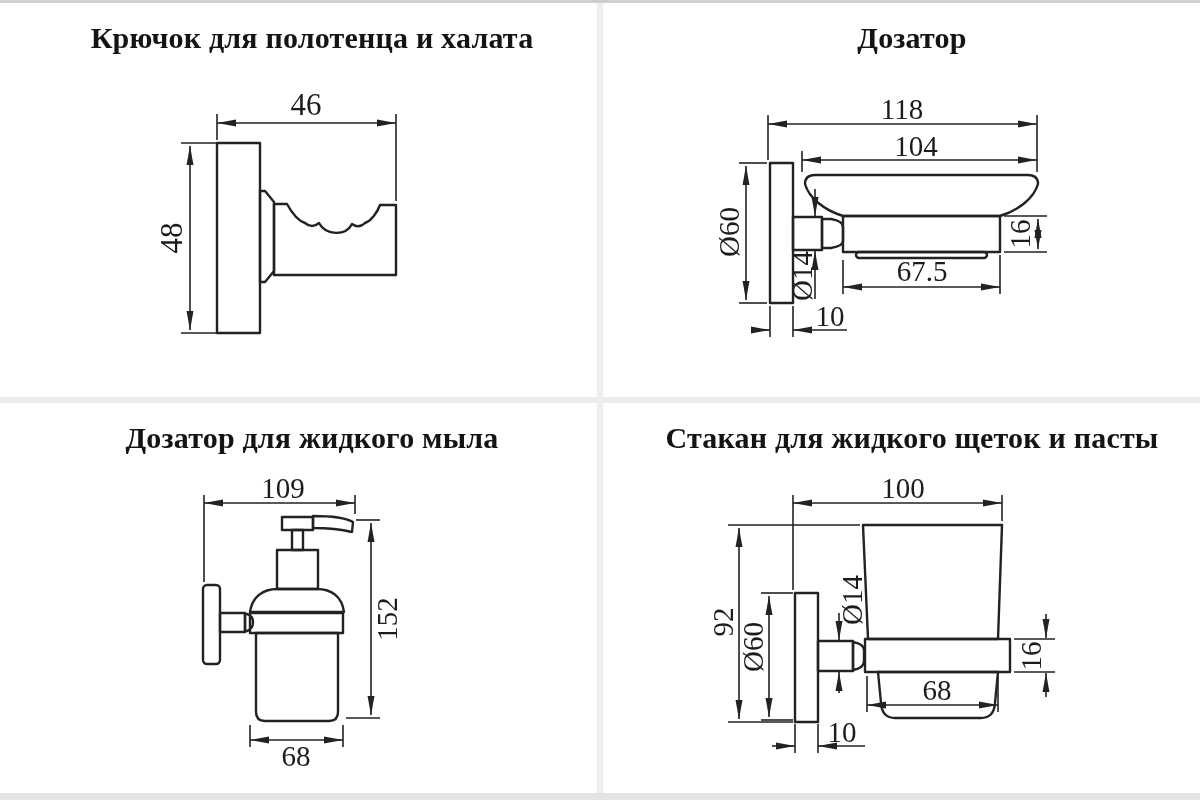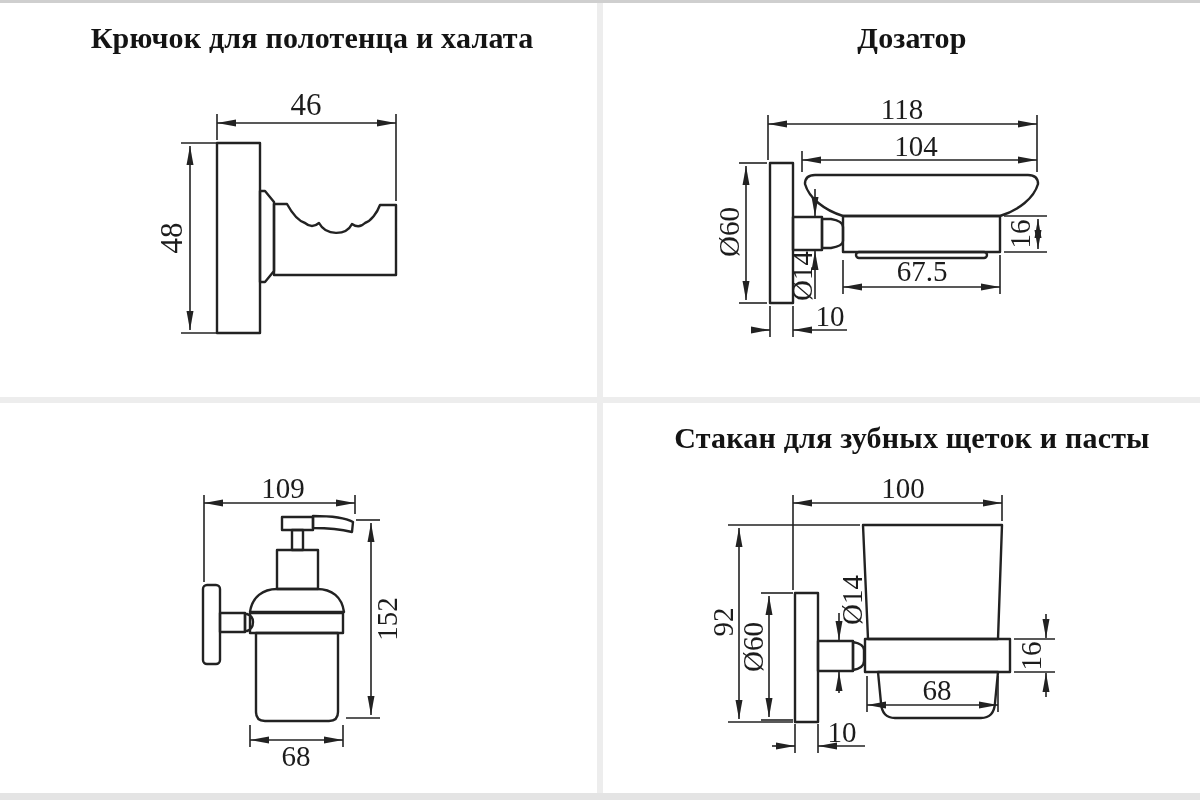--- a/index.html
+++ b/index.html
@@ -101,20 +101,21 @@
         <line class="dim" x1="170" y1="306" x2="170" y2="337"></line>
         <line class="dim" x1="193" y1="306" x2="193" y2="337"></line>
         <line class="dim" x1="151" y1="330" x2="170" y2="330" marker-end="url(#mE)"></line>
         <line class="dim" x1="193" y1="330" x2="247" y2="330" marker-start="url(#mS)"></line>
         <text class="dtxt" x="230" y="326" text-anchor="middle">10</text>
       </g>
     </svg>
   </div>
 
   <div class="quad quad-bl">
+    <div class="quad-title">Дозатор для жидкого мыла</div>
     <svg width="600" height="400" viewBox="0 0 600 400">
       <g>
         <rect class="obj" x="203" y="185" width="17" height="79" rx="4"></rect>
         <rect class="obj" x="220" y="213" width="25" height="19"></rect>
         <path class="obj" d="M245,214 H247 Q253,216 253,222 Q253,229 247,231 H245 Z"></path>
         <rect class="obj" x="282" y="117" width="31" height="13"></rect>
         <path class="obj" d="M313,116 C331,116 346,118 353,122 L352,132 C340,129 325,128 313,128 Z"></path>
         <rect class="obj" x="292" y="130" width="11" height="20"></rect>
         <rect class="obj" x="277" y="150" width="41" height="39"></rect>
         <path class="obj" d="M250,212 C252,197 263,189 277,189 H317 C332,189 342,197 344,212 Z"></path>
@@ -132,21 +133,21 @@
         <text class="dtxt" transform="translate(387,219) rotate(-90)" text-anchor="middle" dominant-baseline="central">152</text>
         <line class="dim" x1="250" y1="325" x2="250" y2="347"></line>
         <line class="dim" x1="343" y1="325" x2="343" y2="347"></line>
         <line class="dim" x1="250" y1="340" x2="343" y2="340" marker-start="url(#mS)" marker-end="url(#mE)"></line>
         <text class="dtxt" x="296" y="366" text-anchor="middle">68</text>
       </g>
     </svg>
   </div>
 
   <div class="quad quad-br">
-    <div class="quad-title">Стакан для зубных щеток и пасты</div>
+    <div class="quad-title">Стакан для жидкого щеток и пасты</div>
     <svg width="600" height="400" viewBox="0 0 600 400">
       <g>
         <path class="obj" d="M263,125 H402 L398,239 H268 Z"></path>
         <rect class="obj" x="265" y="239" width="145" height="33"></rect>
         <path class="obj" d="M278,272 L281,303 Q282,318 295,318 H381 Q394,318 395,303 L398,272 Z"></path>
         <rect class="obj" x="195" y="193" width="23" height="129"></rect>
         <rect class="obj" x="218" y="241" width="35" height="30"></rect>
         <path class="obj" d="M253,242 Q264,244 264,250 L264,261 Q264,268 253,270 Z"></path>
       </g>
       <g>

